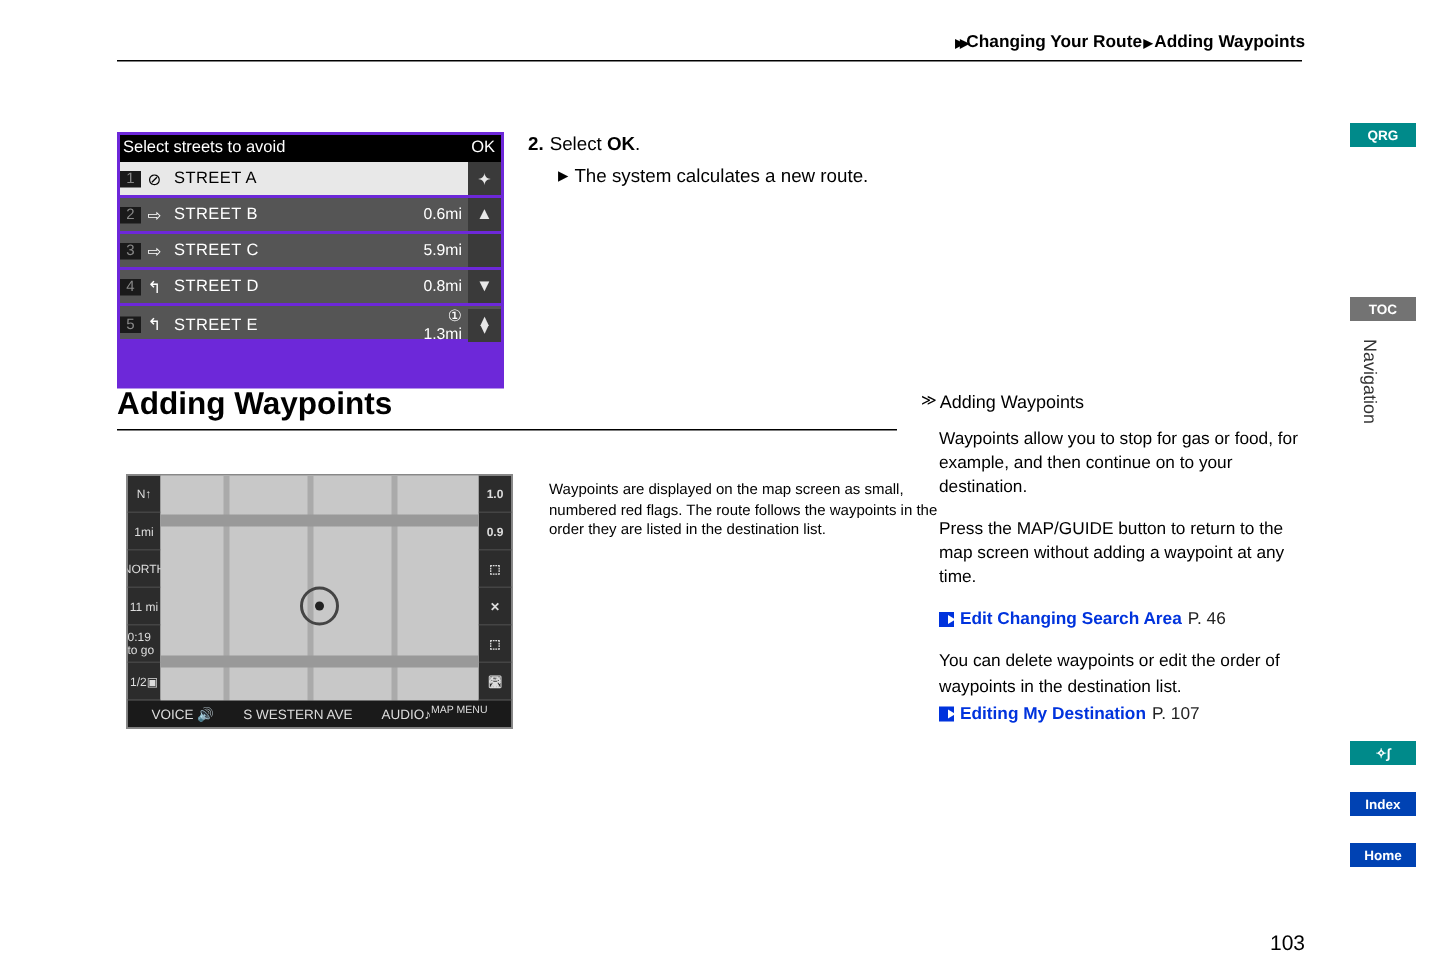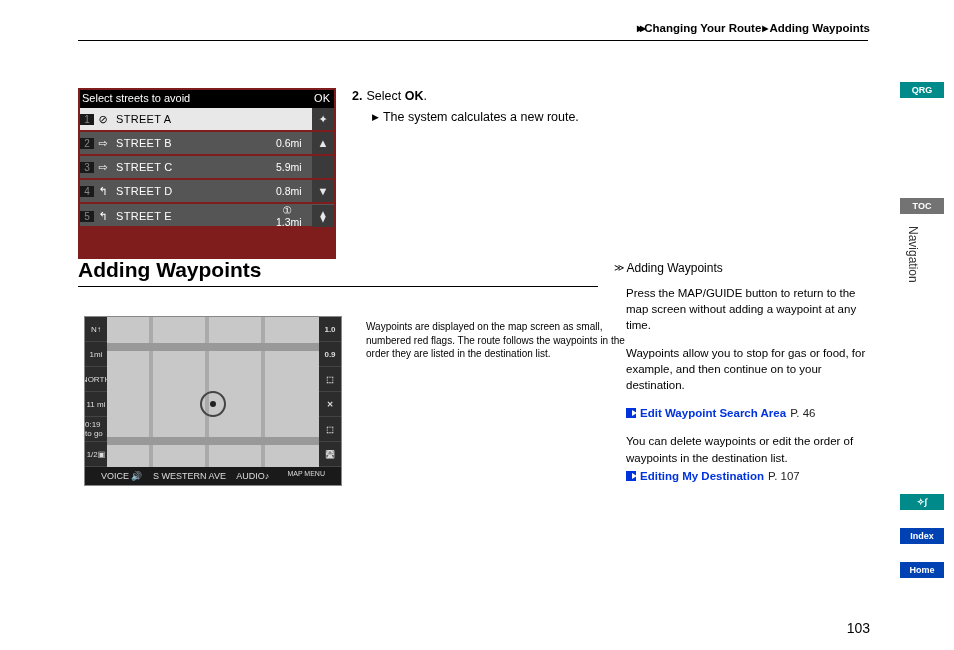--- a/index.html
+++ b/index.html
@@ -27,21 +27,21 @@
     top: 22px; right: 0;
     font-size: 11.5px; font-weight: 600;
     display: flex; align-items: center; gap: 0;
   }
   .bc-tri { display:inline-block; color:#000; font-size:8px; margin:0 1px; vertical-align:1px; }
   
   .shot {
     position: absolute;
     top: 88px; left: 8px;
     width: 258px; height: 171px;
-    background: #7f1d1d;
+    background: #6d28d9;
     padding: 2px;
   }
   .shot-header {
     display:flex; align-items:center; justify-content:space-between;
     background:#000; color:#fff; font-size:11px; font-weight:500;
     padding: 2px 4px 4px 2px;
   }
   .shot-ok { font-size:11px; letter-spacing:0; }
   .shot-rows { display:flex; flex-direction:column; gap:2px; padding:0 0; }
   .shot-row {
@@ -56,21 +56,21 @@
   .shot-row.sel { background:#e8e8e8; color:#000; }
   .shot-idx {
     text-align:center; font-size:10px; color:#888;
     background:#1a1a1a;
   }
   .shot-row.sel .shot-idx { background:#1a1a1a; }
   .shot-ico {
     text-align:center; font-size:11px;
   }
   .shot-name { padding-left:4px; font-family: Arial, sans-serif; letter-spacing:0.3px; }
-  .shot-dist { text-align:right; padding-right:20px; font-size:10.5px; }
+  .shot-dist { text-align:right; padding-right:4px; font-size:10.5px; }
   .shot-side {
     background:#3a3a3a; height:22px;
     display:flex; align-items:center; justify-content:center;
     font-size:11px; color:#e8e8e8;
   }
   
   .instr {
     position:absolute; top:88px; left:282px; width:260px;
     font-size:12.5px; line-height:1.35;
   }
@@ -250,39 +250,39 @@
         <div class="side-cell">⬚</div>
         <div class="side-cell">✕</div>
         <div class="side-cell">⬚</div>
         <div class="side-cell">🛣</div>
       </div>
     <div class="roads"></div>
     <div class="cursor"></div>
     <div class="bottom-bar">
       <span>VOICE 🔊</span>
       <span>S WESTERN AVE</span>
-      <span style="display:flex;gap:18px">
+      <span style="display:flex;gap:0">
         <span>AUDIO♪</span>
         <span style="line-height:0.9;font-size:7px;text-align:center">MAP MENU</span>
       </span>
     </div>
   </div>
 
   <div class="waypoint-text">Waypoints are displayed on the map screen as small, numbered red flags. The route follows the waypoints in the order they are listed in the destination list.</div>
 
   <div class="info">
     <div class="info-head">
       <span class="ii">≫</span>
       <span>Adding Waypoints</span>
     </div>
+    <p>Waypoints allow you to stop for gas or food, for example, and then continue on to your destination.</p>
     <p>Press the MAP/GUIDE button to return to the map screen without adding a waypoint at any time.</p>
-    <p>Waypoints allow you to stop for gas or food, for example, and then continue on to your destination.</p>
     <div class="xref">
       <span class="xi"></span>
-      <b>Edit Waypoint Search Area</b>
+      <b>Edit Changing Search Area</b>
       <span class="pp">P. 46</span>
     </div>
     <p style="margin-top:12px;margin-bottom:2px">You can delete waypoints or edit the order of waypoints in the destination list.</p>
     <div class="xref">
       <span class="xi"></span>
       <b>Editing My Destination</b>
       <span class="pp">P. 107</span>
     </div>
   </div>
 

